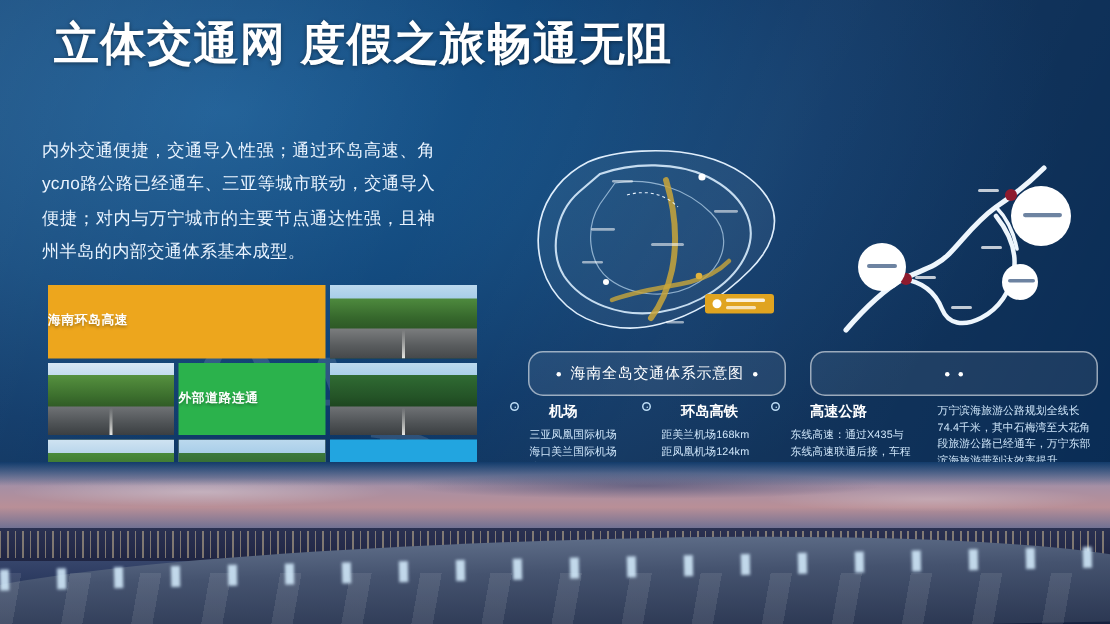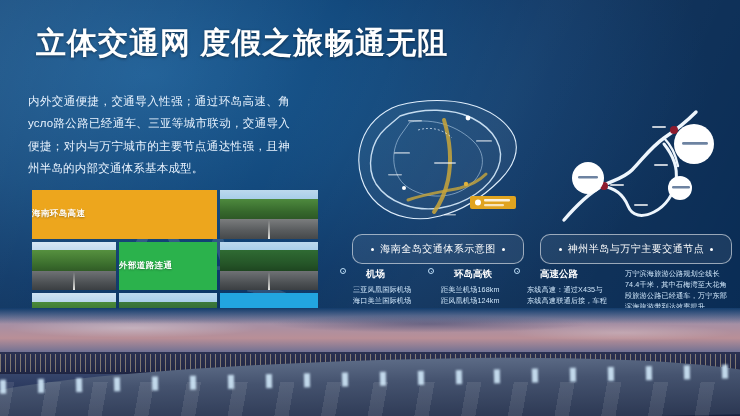--- a/index.html
+++ b/index.html
@@ -17,21 +17,21 @@
   }
   
   #slide::before{
     content:""; position:absolute; left:0; top:0; width:740px; height:340px;
     background:linear-gradient(115deg, rgba(255,255,255,.07) 0%, rgba(255,255,255,0) 38%, rgba(255,255,255,.05) 62%, rgba(255,255,255,0) 100%);
     pointer-events:none;
   }
 
   
   .title{
-    position:absolute; left:36px; top:25px;
+    position:absolute; left:36px; top:12px;
     font-size:30px; font-weight:bold; color:#ffffff;
     letter-spacing:1px; line-height:1.2;
     text-shadow:0 1px 3px rgba(0,0,0,.45);
     white-space:nowrap;
   }
 
   
   .para{
     position:absolute; left:28px; top:90px; width:262px;
     font-size:11.5px; line-height:1.95; color:#eaf4ff;
@@ -311,21 +311,20 @@
     </svg>
   </div>
 
   <div class="cap cap-left">
     <span class="dot"></span>
     <span>海南全岛交通体系示意图</span>
     <span class="dot"></span>
   </div>
   <div class="cap cap-right">
     <span class="dot"></span>
-    <span>神州半岛与万宁主要交通节点</span>
     <span class="dot"></span>
   </div>
 
   <div class="cols">
 
     <div class="col">
       <div class="hd">
         <span class="mk"></span>
         <span>机场</span>
       </div>

